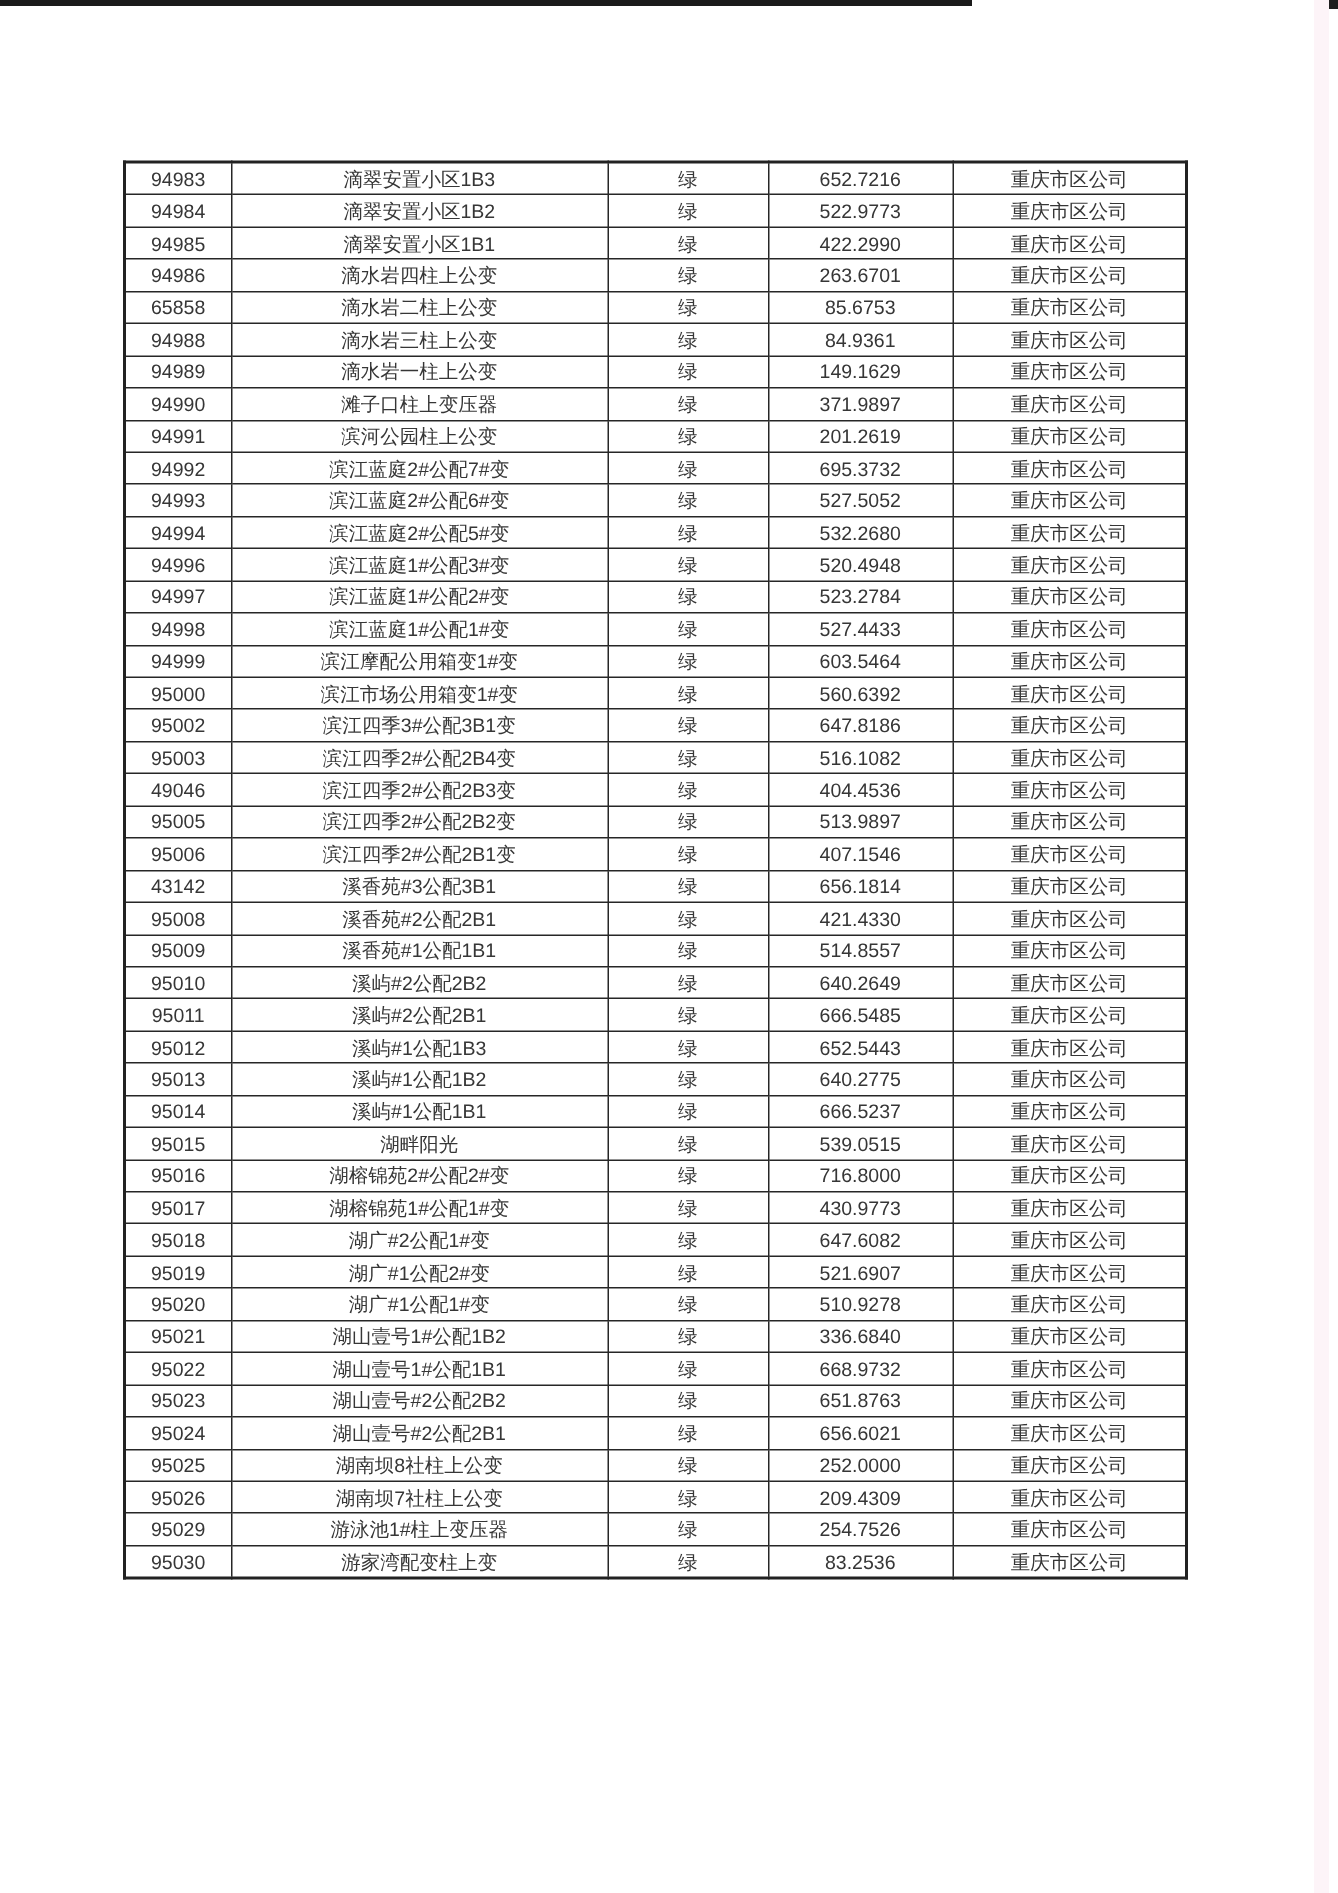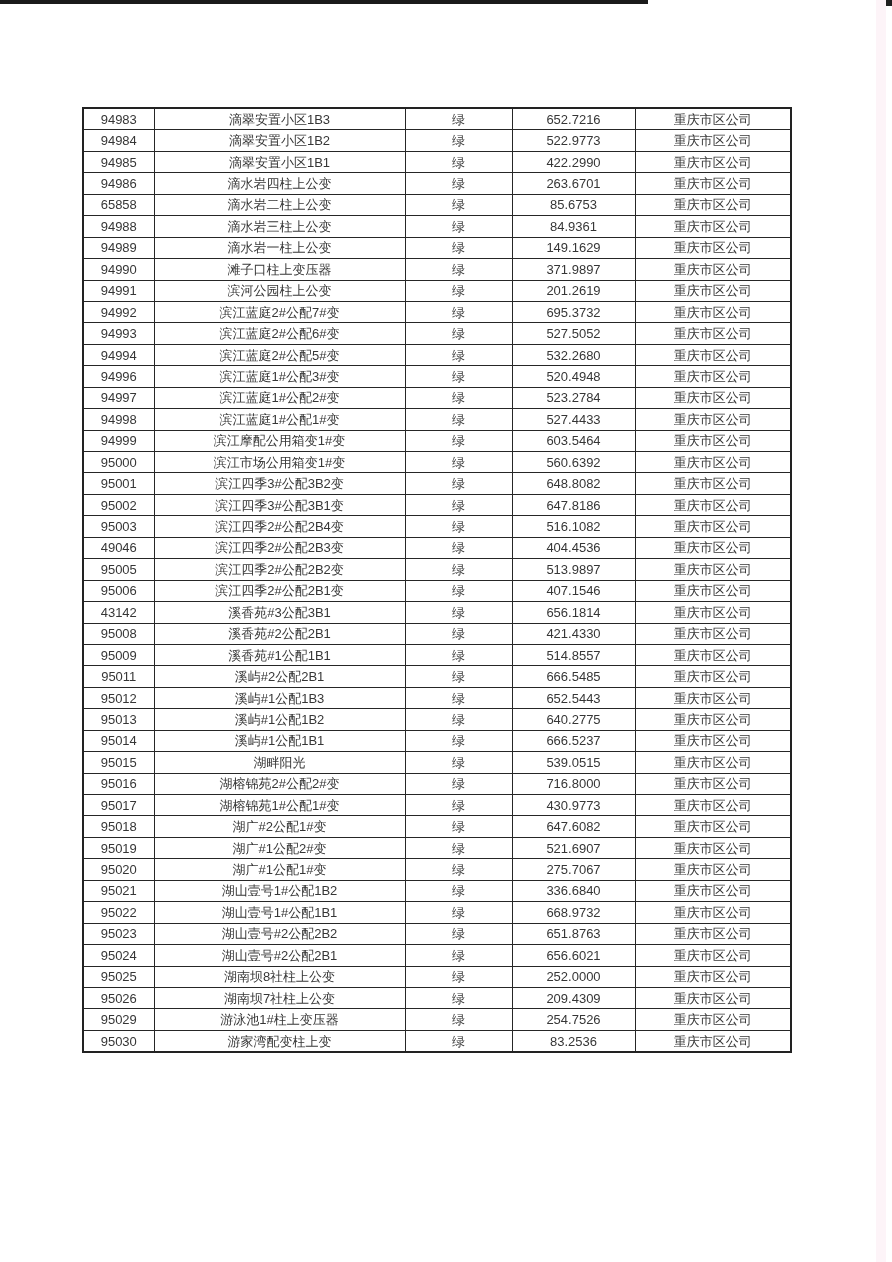--- a/index.html
+++ b/index.html
@@ -190,27 +190,20 @@
         <td>重庆市区公司</td>
       </tr>
       <tr>
         <td>95000</td>
         <td>滨江市场公用箱变1#变</td>
         <td>绿</td>
         <td>560.6392</td>
         <td>重庆市区公司</td>
       </tr>
       <tr>
-        <td>95001</td>
-        <td>滨江四季3#公配3B2变</td>
-        <td>绿</td>
-        <td>648.8082</td>
-        <td>重庆市区公司</td>
-      </tr>
-      <tr>
         <td>95002</td>
         <td>滨江四季3#公配3B1变</td>
         <td>绿</td>
         <td>647.8186</td>
         <td>重庆市区公司</td>
       </tr>
       <tr>
         <td>95003</td>
         <td>滨江四季2#公配2B4变</td>
         <td>绿</td>
@@ -253,20 +246,27 @@
         <td>重庆市区公司</td>
       </tr>
       <tr>
         <td>95009</td>
         <td>溪香苑#1公配1B1</td>
         <td>绿</td>
         <td>514.8557</td>
         <td>重庆市区公司</td>
       </tr>
       <tr>
+        <td>95010</td>
+        <td>溪屿#2公配2B2</td>
+        <td>绿</td>
+        <td>640.2649</td>
+        <td>重庆市区公司</td>
+      </tr>
+      <tr>
         <td>95011</td>
         <td>溪屿#2公配2B1</td>
         <td>绿</td>
         <td>666.5485</td>
         <td>重庆市区公司</td>
       </tr>
       <tr>
         <td>95012</td>
         <td>溪屿#1公配1B3</td>
         <td>绿</td>
@@ -319,21 +319,21 @@
         <td>95019</td>
         <td>湖广#1公配2#变</td>
         <td>绿</td>
         <td>521.6907</td>
         <td>重庆市区公司</td>
       </tr>
       <tr>
         <td>95020</td>
         <td>湖广#1公配1#变</td>
         <td>绿</td>
-        <td>275.7067</td>
+        <td>510.9278</td>
         <td>重庆市区公司</td>
       </tr>
       <tr>
         <td>95021</td>
         <td>湖山壹号1#公配1B2</td>
         <td>绿</td>
         <td>336.6840</td>
         <td>重庆市区公司</td>
       </tr>
       <tr>

